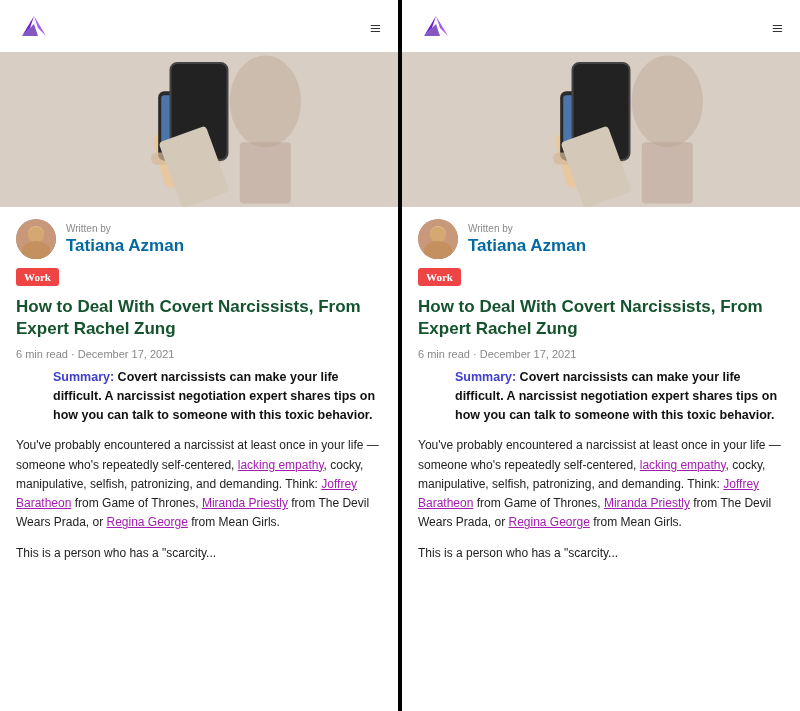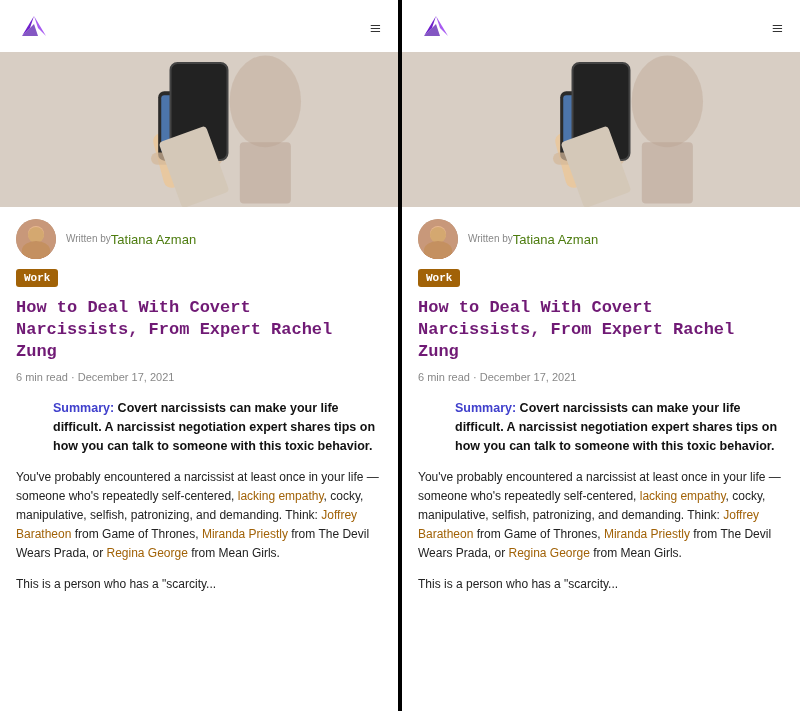--- a/index.html
+++ b/index.html
@@ -126,69 +126,69 @@
       left: 50%;
       transform: translateX(-50%);
       width: 28px;
       height: 18px;
       border-radius: 50% 50% 0 0;
       background: #c49060;
     }
 
     .author-info {
       display: flex;
-      flex-direction: row;
+      flex-direction: column;
     }
 
     .written-by {
       font-family: Arial, sans-serif;
       font-size: 10px;
       color: #888;
       line-height: 1.4;
     }
 
     .author-name {
       font-family: Arial, sans-serif;
-      font-size: 13px;
-      color: #4d7c0f;
-      font-weight: 400;
+      font-size: 17px;
+      color: #0369a1;
+      font-weight: 700;
       text-decoration: none;
       cursor: pointer;
     }
 
     .article-body {
       padding: 0 16px 16px 16px;
     }
 
     .tag-work {
       display: inline-block;
-      background: #a16207;
+      background: #ef4444;
       color: #fff;
-      font-family: Liberation Mono, monospace;
+      font-family: Liberation Serif, serif;
       font-size: 11px;
       font-weight: 700;
       padding: 3px 8px;
       border-radius: 3px;
       margin-bottom: 10px;
     }
 
     .article-title {
-      font-family: Liberation Mono, monospace;
+      font-family: Liberation Sans, sans-serif;
       font-size: 17px;
       font-weight: 900;
-      color: #701a75;
+      color: #14532d;
       line-height: 1.3;
       margin-bottom: 8px;
     }
 
     .article-meta {
       font-family: Arial, sans-serif;
       font-size: 11px;
       color: #888;
-      margin-bottom: 16px;
+      margin-bottom: 8px;
     }
 
     .article-summary {
       font-family: Arial, sans-serif;
       font-size: 12.5px;
       line-height: 1.5;
       color: #111;
       margin-bottom: 12px;
       font-weight: 600;
       margin-left: 37px;
@@ -201,21 +201,22 @@
 
     .article-text {
       font-family: Arial, sans-serif;
       font-size: 12px;
       line-height: 1.6;
       color: #222;
       margin-bottom: 12px;
     }
 
     .article-link {
-      color: #a16207;
+      color: #a21caf;
+      text-decoration: underline;
     }
 
     .article-italic {
     }
   </style>
 </head>
 <body>
 
 <div class="screen-wrapper">
 

